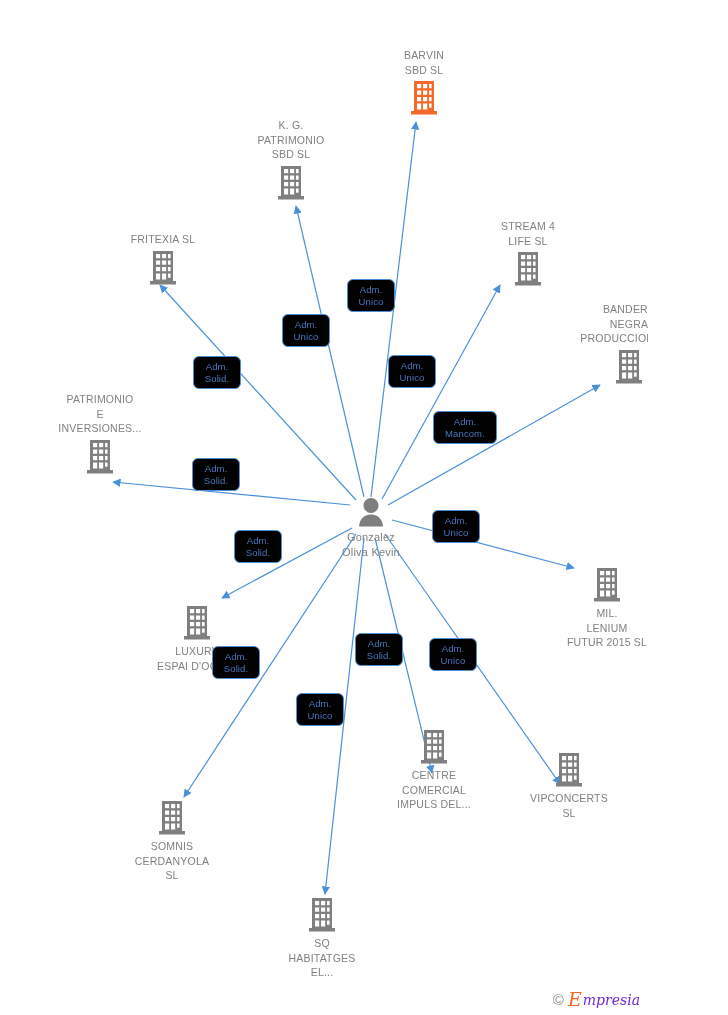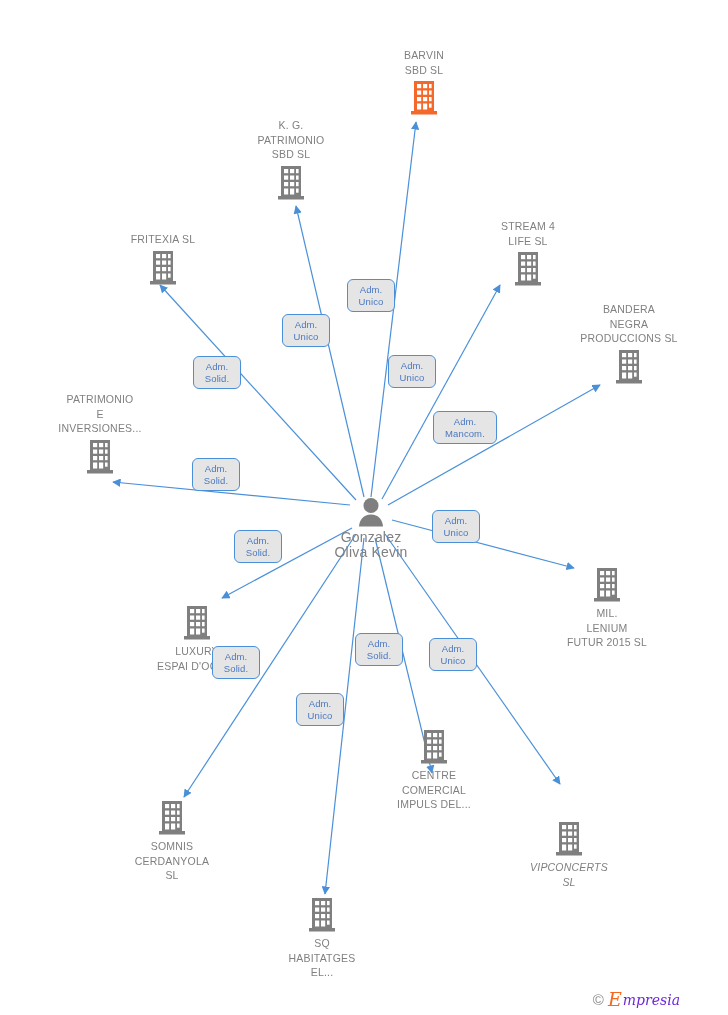--- a/index.html
+++ b/index.html
@@ -10,21 +10,20 @@
   }
   body {
     font-family: "Liberation Sans", sans-serif;
   }
   #graph-canvas {
     position: relative;
     width: 648px;
     height: 1015px;
     background: #ffffff;
     overflow: hidden;
-    padding-left: 40px;
   }
   #edge-layer {
     position: absolute;
     left: 0;
     top: 0;
     width: 728px;
     height: 1015px;
     pointer-events: none;
   }
   .node {
@@ -36,36 +35,36 @@
   }
   .node-label {
     font-size: 10.5px;
     line-height: 14.5px;
     color: #808080;
     letter-spacing: 0.2px;
     white-space: pre-line;
   }
   .node-label.center-person {
     color: #808080;
-    font-size: 14px;
+    font-size: 11px;
     line-height: 15px;
   }
   .node-icon {
     display: block;
     margin: 0 auto;
   }
   .node.label-above .node-label { margin-bottom: 3px; }
   .node.label-below .node-label { margin-top: 3px; }
 
   .edge-label {
     position: absolute;
     box-sizing: border-box;
     border: 1.3px solid #4a90d9;
     border-radius: 6px;
-    background: #e5e5e5;
+    background: #000000;
     color: #4a78c0;
     font-size: 9.5px;
     line-height: 12px;
     text-align: center;
     padding: 4px 6px 3px 6px;
     white-space: pre-line;
     letter-spacing: 0.1px;
   }
   #watermark {
     position: absolute;
@@ -341,21 +340,21 @@
             <rect x="20" y="17" width="2.6" height="4.2"></rect>
             <rect x="8" y="23.5" width="4.2" height="6"></rect>
             <rect x="14" y="23.5" width="4.2" height="6"></rect>
             <rect x="20" y="23.5" width="2.6" height="4.2"></rect>
           </g>
         </svg>
         <div class="node-label">CENTRE
 COMERCIAL
 IMPULS DEL...</div>
       </div>
-      <div class="node label-below" style="left: 569px; top: 821px; font-style: italic;">
+      <div class="node label-below" style="left: 569px; top: 752px;">
         <svg class="node-icon" width="30" height="36" viewBox="0 0 30 36" fill="#7f7f7f">
           <rect x="5" y="1" width="20" height="30"></rect>
           <rect x="2" y="31" width="26" height="3.5"></rect>
           <g fill="#ffffff">
             <rect x="8" y="4" width="4.2" height="4.2"></rect>
             <rect x="14" y="4" width="4.2" height="4.2"></rect>
             <rect x="20" y="4" width="2.6" height="4.2"></rect>
             <rect x="8" y="10.5" width="4.2" height="4.2"></rect>
             <rect x="14" y="10.5" width="4.2" height="4.2"></rect>
             <rect x="20" y="10.5" width="2.6" height="4.2"></rect>

